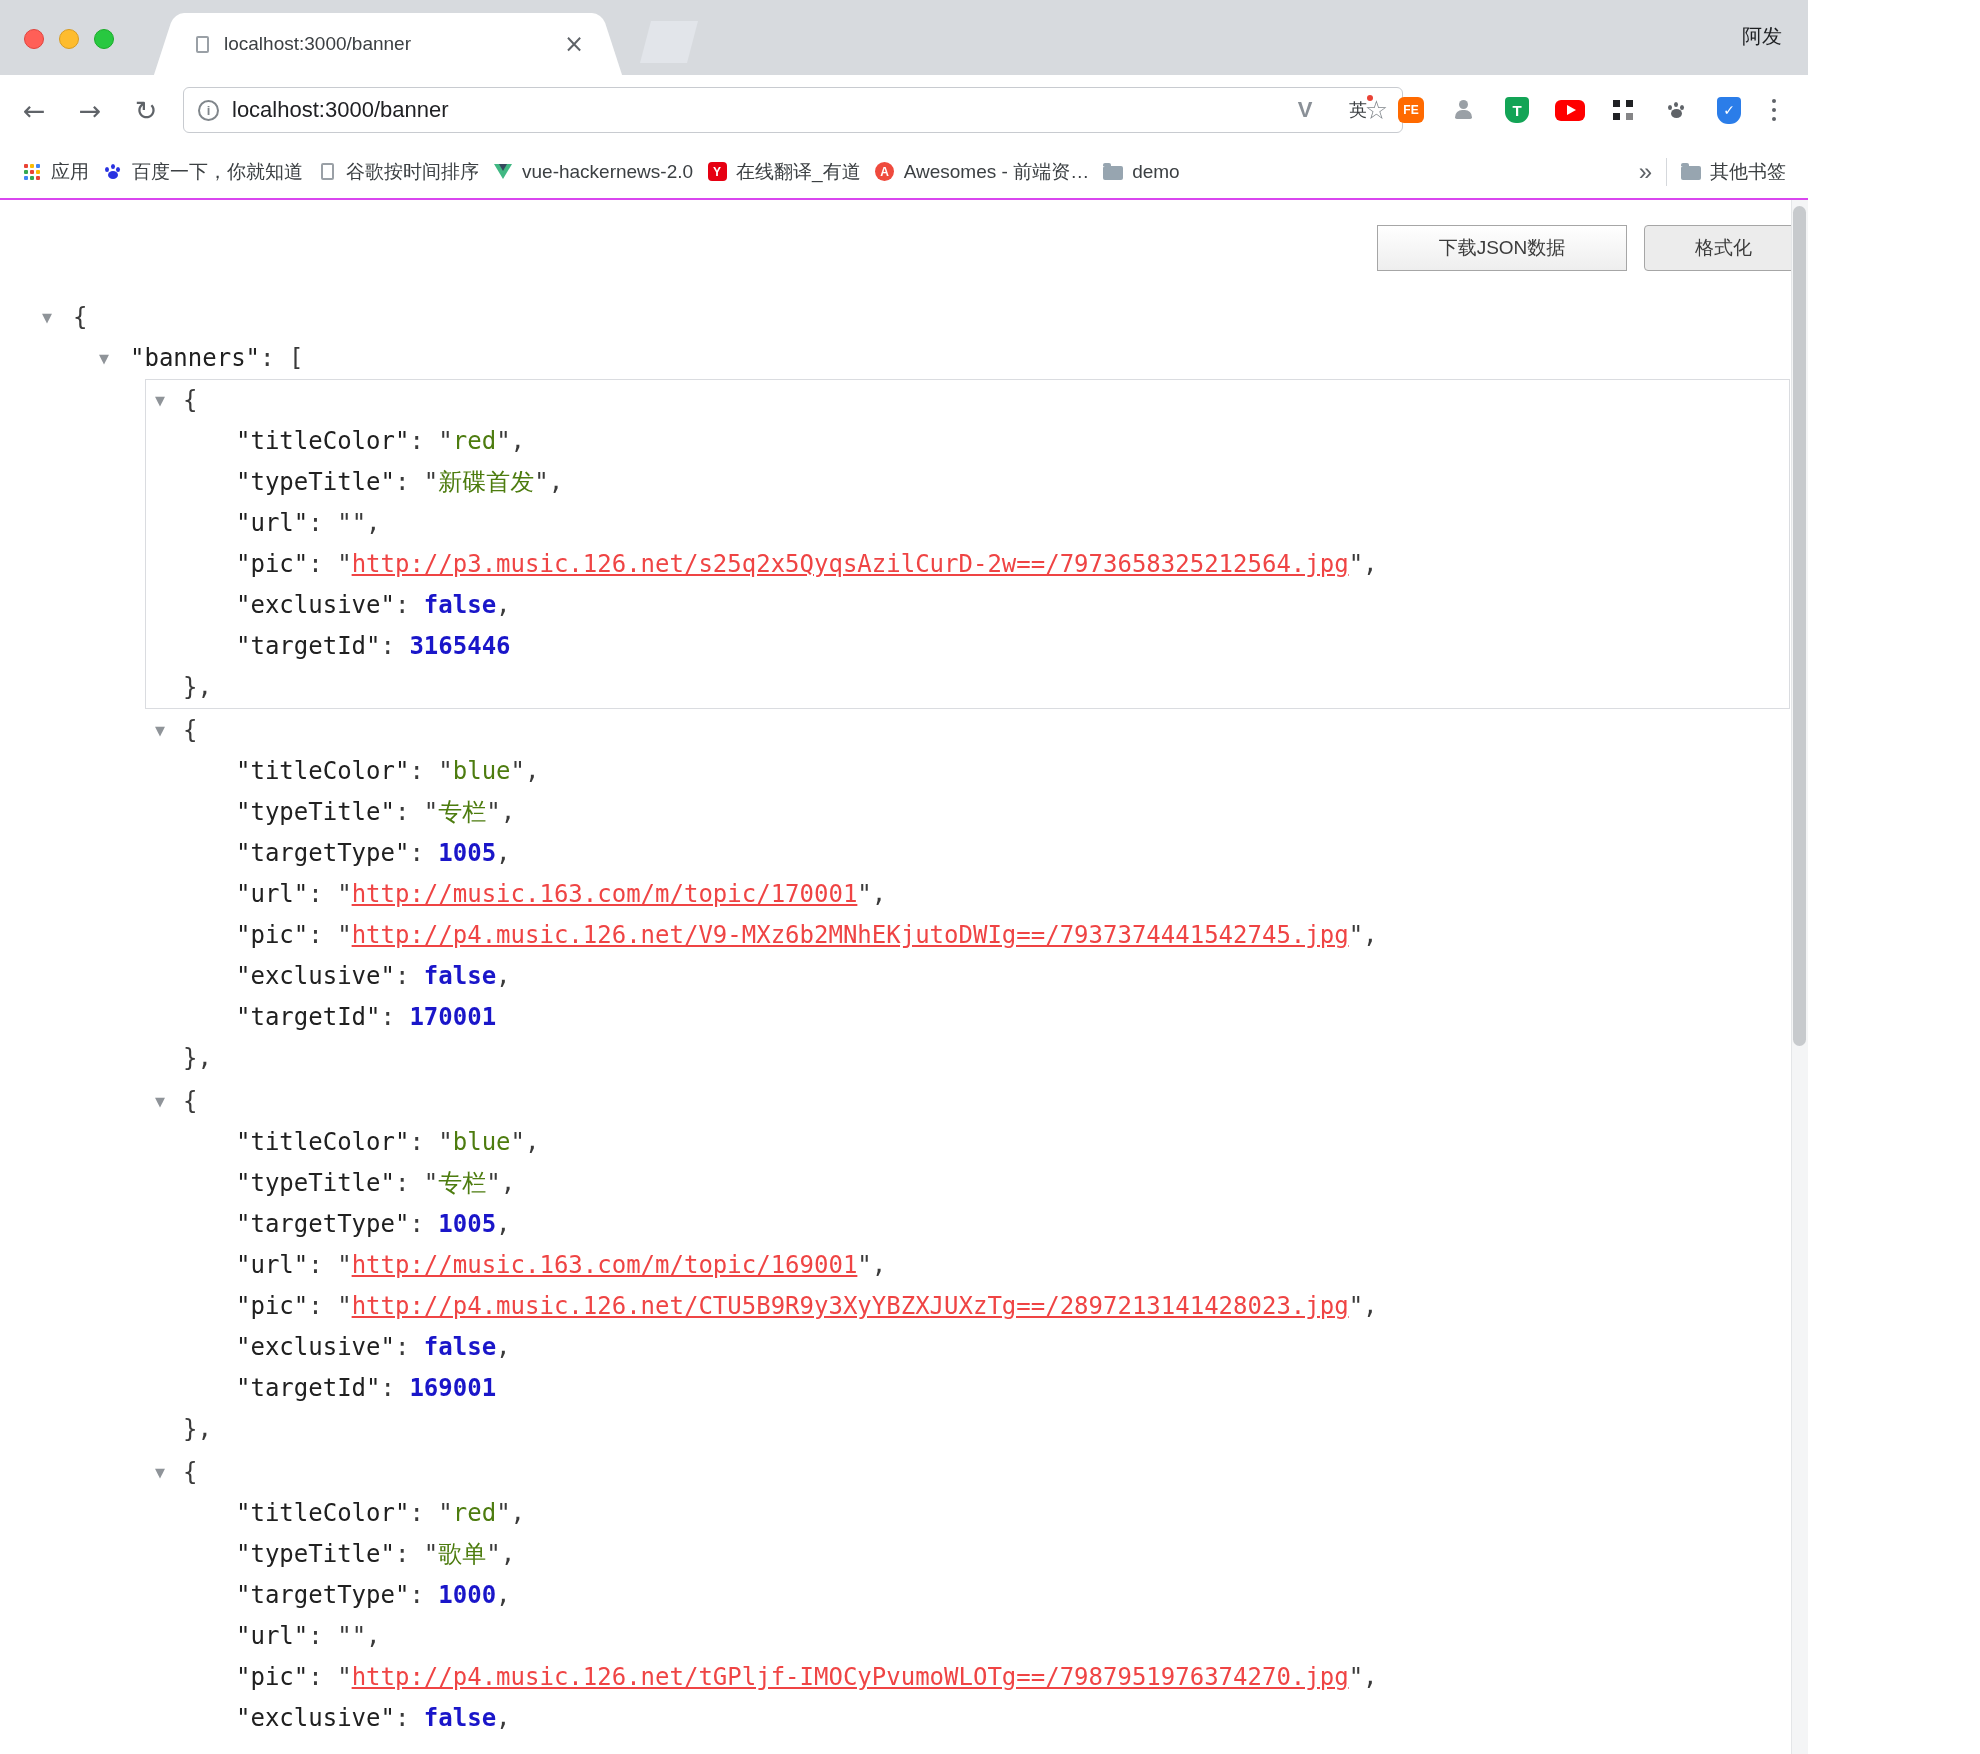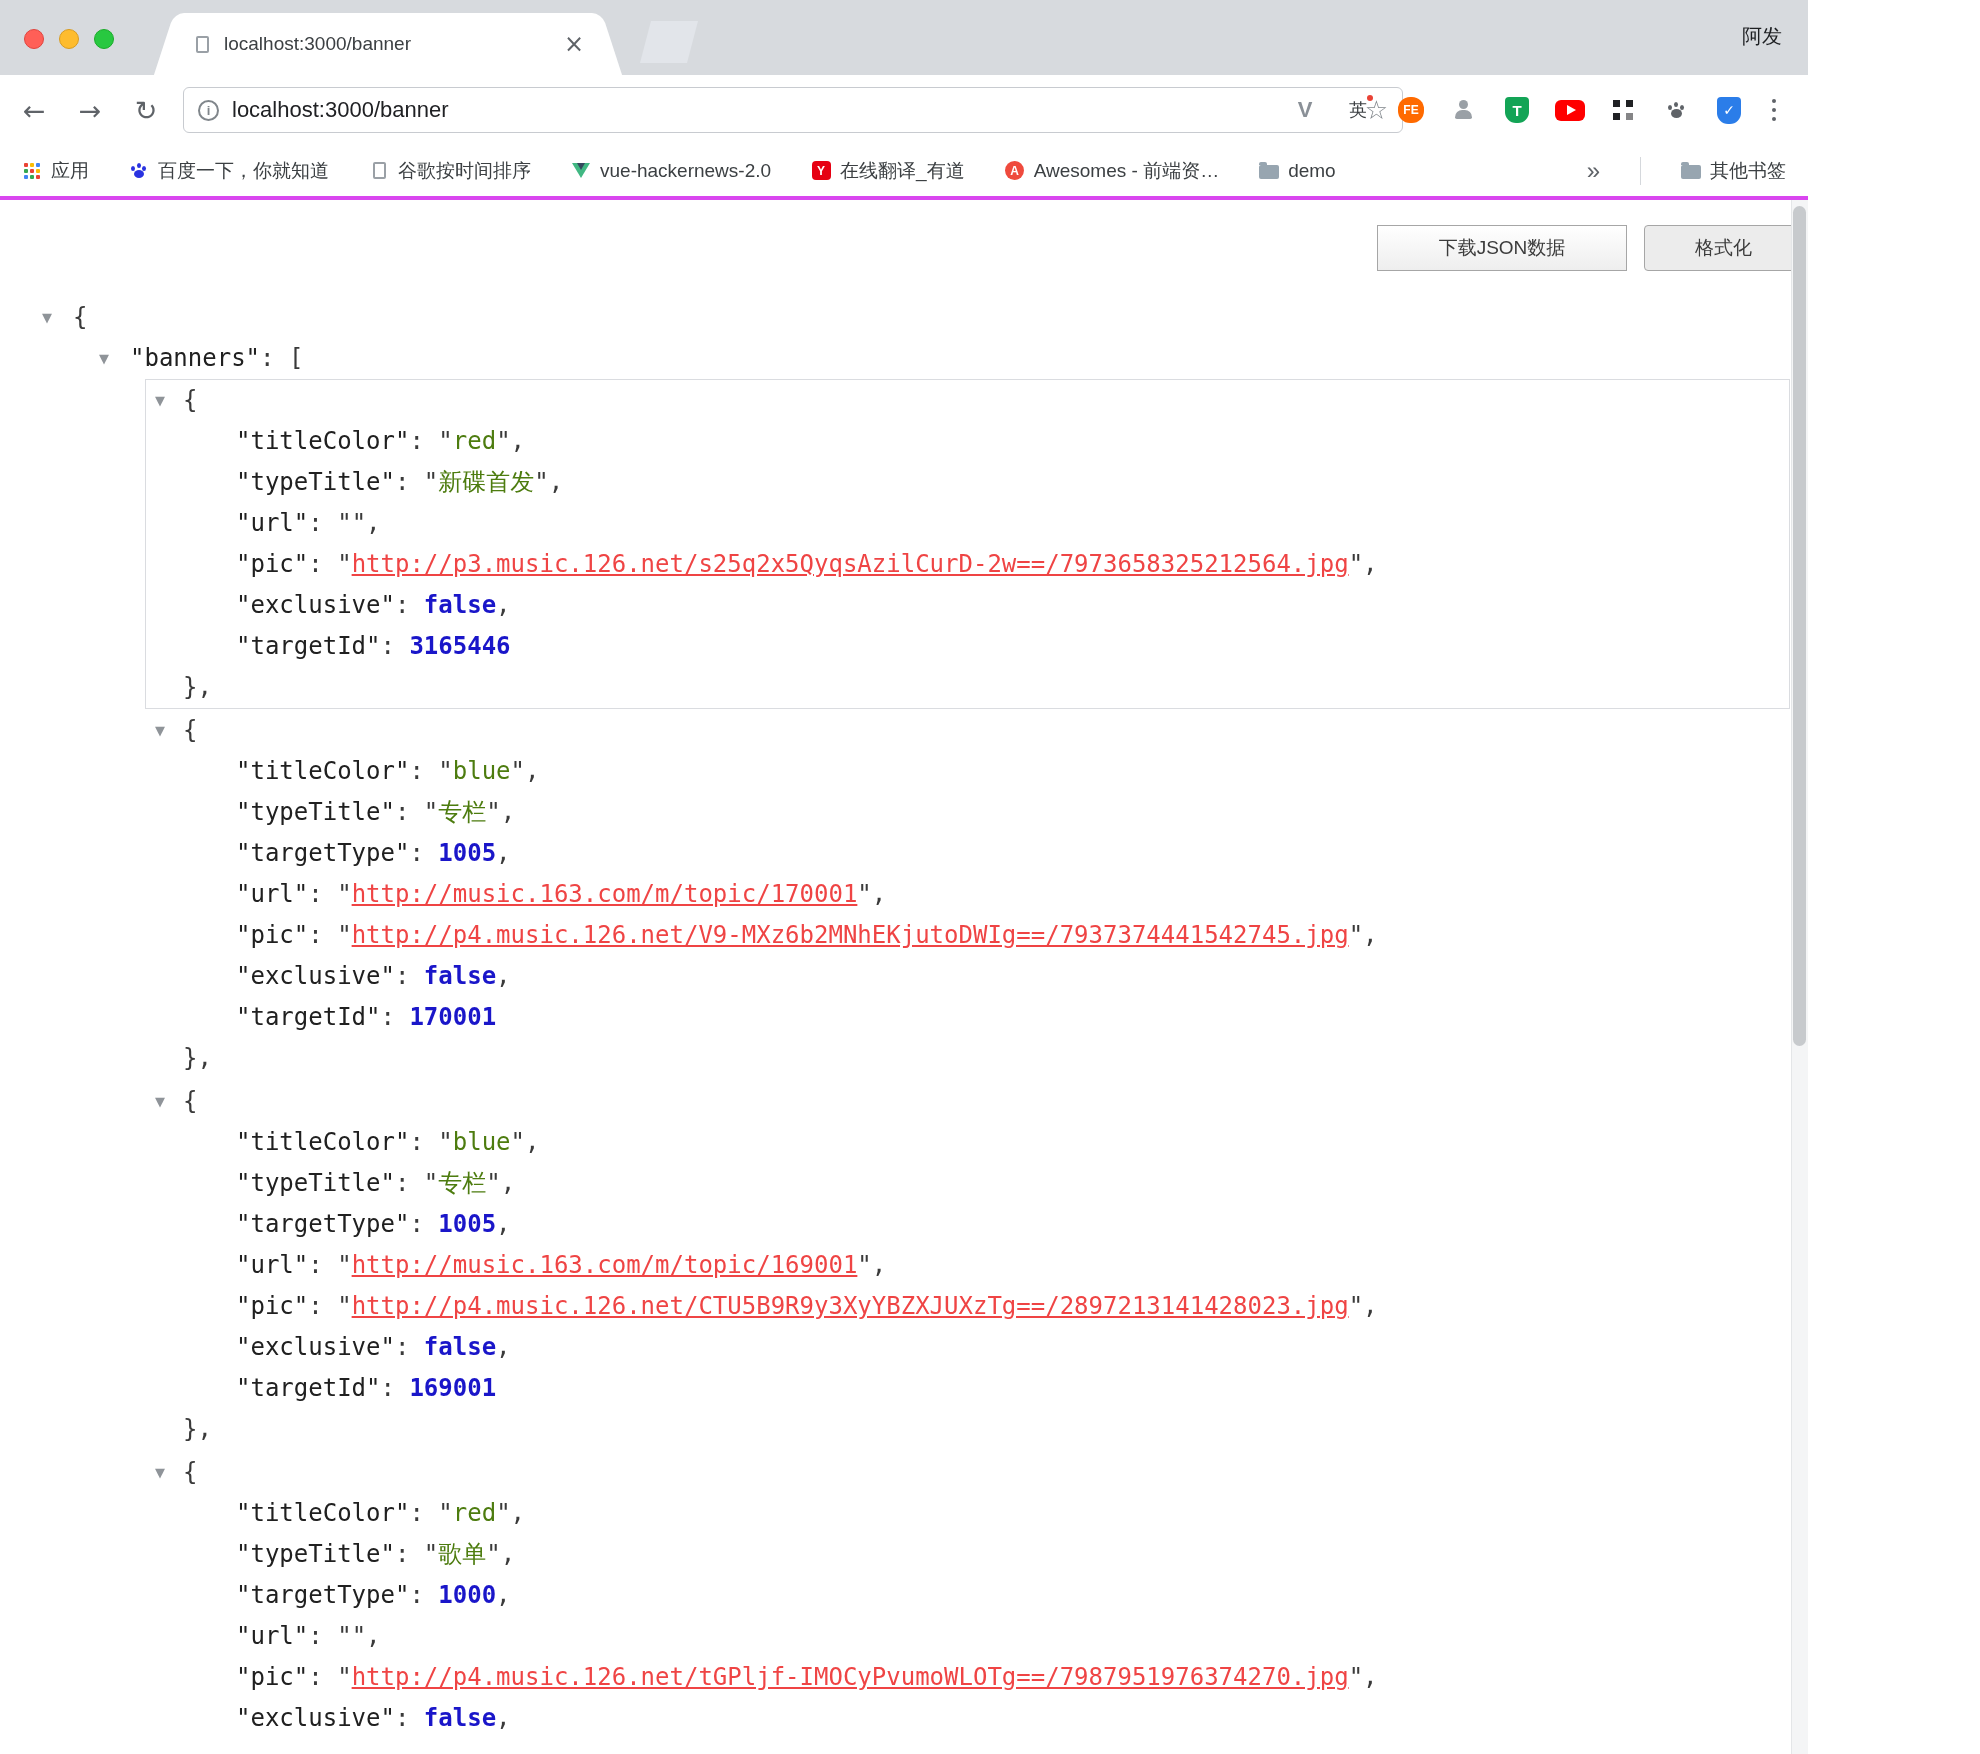--- a/index.html
+++ b/index.html
@@ -41,21 +41,21 @@
     font-style:normal; }
   .url-text { font-size:22px; color:#202124; }
   .star { margin-left:auto; font-size:26px; color:#80868b; cursor:pointer; font-family:"DejaVu Sans",sans-serif; }
   .exts { position:absolute; right:64px; top:0; height:70px; display:flex; align-items:center; gap:23px; }
   .ext { width:30px; height:30px; display:flex; align-items:center; justify-content:center; cursor:pointer; }
   .g-vimium { color:#8a9097; font-size:22px; font-weight:700; font-style:normal; }
   .g-translate { position:relative; color:#3c4043; font-size:18px; font-style:normal; }
   .g-translate::after { content:""; position:absolute; right:-6px; top:-3px; width:6px; height:6px;
     border-radius:50%; background:#e94235; }
   .g-fe { display:flex; align-items:center; justify-content:center; width:26px; height:26px;
-    border-radius:12px; background:#ff6a00; color:#fff; font-size:12px; font-weight:700; font-style:normal; }
+    border-radius:6px; background:#ff6a00; color:#fff; font-size:12px; font-weight:700; font-style:normal; }
   .g-person { position:relative; display:block; width:22px; height:22px; }
   .g-person::before { content:""; position:absolute; left:6px; top:1px; width:9px; height:9px;
     border-radius:50%; background:#9aa0a6; }
   .g-person::after { content:""; position:absolute; left:2px; top:11px; width:17px; height:9px;
     border-radius:8px 8px 2px 2px; background:#9aa0a6; }
   .g-tshield { display:flex; align-items:center; justify-content:center; width:24px; height:26px;
     background:#13a456; border-radius:4px 4px 11px 11px; color:#fff; font-weight:700; font-size:15px; font-style:normal; }
   .g-youtube { position:relative; display:block; width:30px; height:21px; background:#f00; border-radius:6px; }
   .g-youtube::after { content:""; position:absolute; left:12px; top:5px; border-left:9px solid #fff;
     border-top:5.5px solid transparent; border-bottom:5.5px solid transparent; }
@@ -71,22 +71,22 @@
     border-radius:50%; background:#5f6368; box-shadow:6px -3px 0 #5f6368, 12px 0 0 #5f6368; }
   .g-shieldcheck { display:flex; align-items:center; justify-content:center; width:24px; height:27px;
     background:#2b7de9; border-radius:4px 4px 11px 11px; color:#fff; font-size:14px; font-style:normal;
     font-family:"DejaVu Sans",sans-serif; }
   .menu { position:absolute; right:16px; top:17px; width:36px; height:36px; display:flex;
     align-items:center; justify-content:center; cursor:pointer; }
   .g-menudots { display:block; width:4px; height:4px; border-radius:50%; background:#5f6368;
     box-shadow:0 9px 0 #5f6368, 0 -9px 0 #5f6368; }
 
   
-  .bookmarksbar { position:relative; height:55px; background:#fff; border-bottom:4px solid #d946ef;
-    display:flex; align-items:center; padding:0 22px; gap:40px; font-size:19px; color:#3c4043; }
+  .bookmarksbar { position:relative; height:55px; background:#fff; border-bottom:2px solid #d946ef;
+    display:flex; align-items:center; padding:0 22px; gap:14px; font-size:19px; color:#3c4043; }
   .bm { display:flex; align-items:center; gap:9px; cursor:pointer; white-space:nowrap; }
   .bi { width:20px; height:20px; display:flex; align-items:center; justify-content:center; position:relative; }
   .g-apps { position:relative; display:block; width:16px; height:16px; }
   .g-apps::before { content:""; position:absolute; left:0; top:0; width:4px; height:4px; border-radius:1px;
     background:#EA4335; box-shadow:6px 0 0 #FBBC05, 12px 0 0 #4285F4, 0 6px 0 #34A853,
     6px 6px 0 #EA4335, 12px 6px 0 #FBBC05, 0 12px 0 #4285F4, 6px 12px 0 #34A853, 12px 12px 0 #EA4335; }
   .g-pawblue { position:relative; display:block; width:16px; height:16px; }
   .g-pawblue::before { content:""; position:absolute; left:3px; top:7px; width:10px; height:8px;
     border-radius:50%; background:#2932e1; }
   .g-pawblue::after { content:""; position:absolute; left:0; top:3px; width:4px; height:5px;

